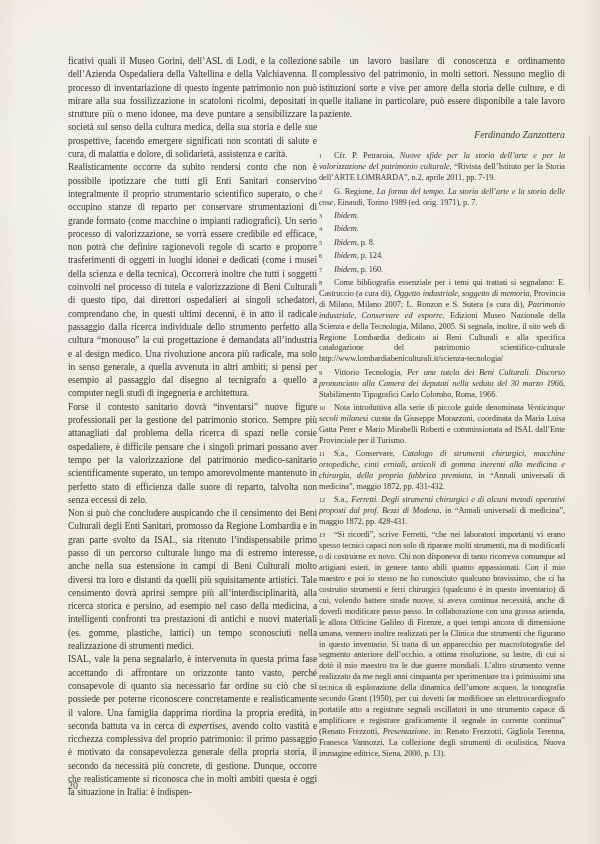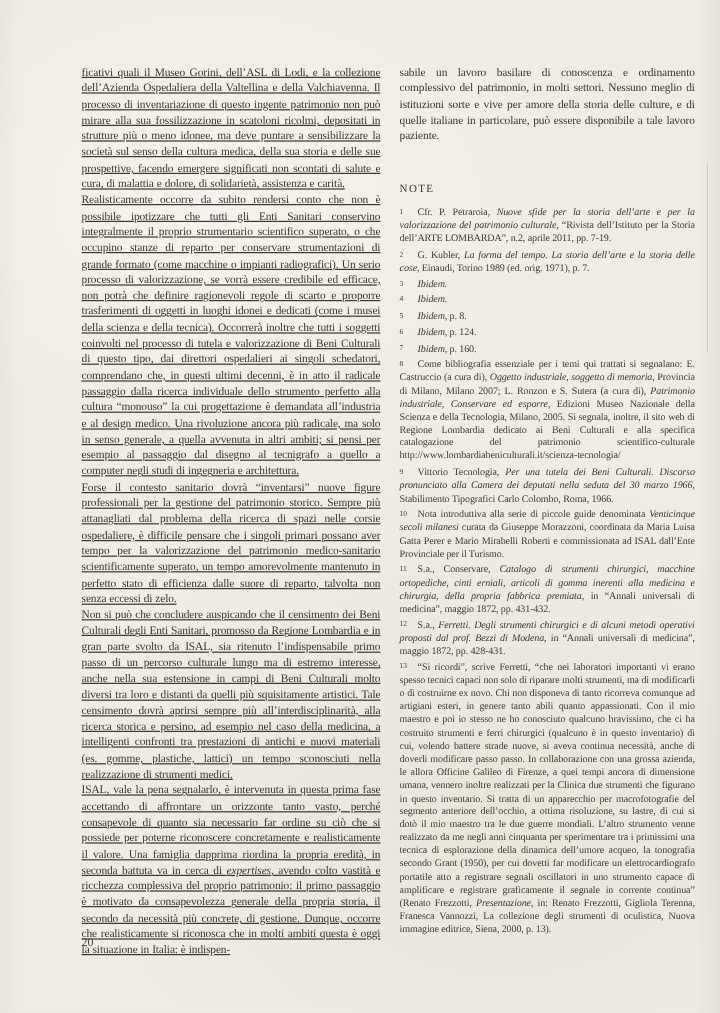--- a/index.html
+++ b/index.html
@@ -17,22 +17,22 @@
       linear-gradient(to right, rgba(190,185,172,0.12) 0%, rgba(190,185,172,0) 3%, rgba(190,185,172,0) 97%, rgba(180,175,162,0.18) 100%),
       #eeece5;
     overflow:hidden;
     color:#3b362e;
   }
   .col{
     position:absolute;
     top:55px;
     text-align:justify;
   }
-  .col-left{ left:68px;  width:249px;text-decoration:underline; }
-  .col-right{ left:333px; width:246px; }
+  .col-left{ left:68px;  width:249px; }
+  .col-right{ left:319px; width:246px; }
 
   .body-text p{
     margin:0;
     font-size:9.5px;
     line-height:13.3px;
     letter-spacing:-0.1px;
     word-spacing:0.2px;
   }
   .it{ font-style:italic; }
 
@@ -104,28 +104,28 @@
       <p><span>ISAL, vale la pena segnalarlo, è intervenuta in questa prima fase accettando di affrontare un orizzonte tanto vasto, perché consapevole di quanto sia necessario far ordine su ciò che si possiede per poterne riconoscere concretamente e realisticamente il valore. Una famiglia dapprima riordina la propria eredità, in seconda battuta va in cerca di </span><span class="it">expertises</span><span>, avendo colto vastità e ricchezza complessiva del proprio patrimonio: il primo passaggio è motivato da consapevolezza generale della propria storia, il secondo da necessità più concrete, di gestione. Dunque, occorre che realisticamente si riconosca che in molti ambiti questa è oggi la situazione in Italia: è indispen-</span></p>
     </div>
 
   <div class="col col-right">
 
     <div class="body-text">
 
         <p><span>sabile un lavoro basilare di conoscenza e ordinamento complessivo del patrimonio, in molti settori. Nessuno meglio di istituzioni sorte e vive per amore della storia delle culture, e di quelle italiane in particolare, può essere disponibile a tale lavoro paziente.</span></p>
       </div>
 
+    <div class="signature">Ferdinando Zanzottera</div>
 
-    <div class="notes-heading">NOTE</div>
 
     <div class="footnotes">
 
         <p><sup>1</sup><span><span>Cfr. P. Petraroia, </span><span class="it">Nuove sfide per la storia dell’arte e per la valorizzazione del patrimonio culturale</span><span>, “Rivista dell’Istituto per la Storia dell’ARTE LOMBARDA”, n.2, aprile 2011, pp. 7-19.</span></span></p>
 
-        <p><sup>2</sup><span><span>G. Kubler, </span><span class="it">La forma del tempo. La storia dell’arte e la storia delle cose</span><span>, Einaudi, Torino 1989 (ed. orig. 1971), p. 7.</span></span></p>
+        <p><sup>2</sup><span><span>G. Regione, </span><span class="it">La forma del tempo. La storia dell’arte e la storia delle cose</span><span>, Einaudi, Torino 1989 (ed. orig. 1971), p. 7.</span></span></p>
 
         <p><sup>3</sup><span><span class="it">Ibidem.</span></span></p>
 
         <p><sup>4</sup><span><span class="it">Ibidem.</span></span></p>
 
         <p><sup>5</sup><span><span class="it">Ibidem</span><span>, p. 8.</span></span></p>
 
         <p><sup>6</sup><span><span class="it">Ibidem</span><span>, p. 124.</span></span></p>
 
         <p><sup>7</sup><span><span class="it">Ibidem</span><span>, p. 160.</span></span></p>

